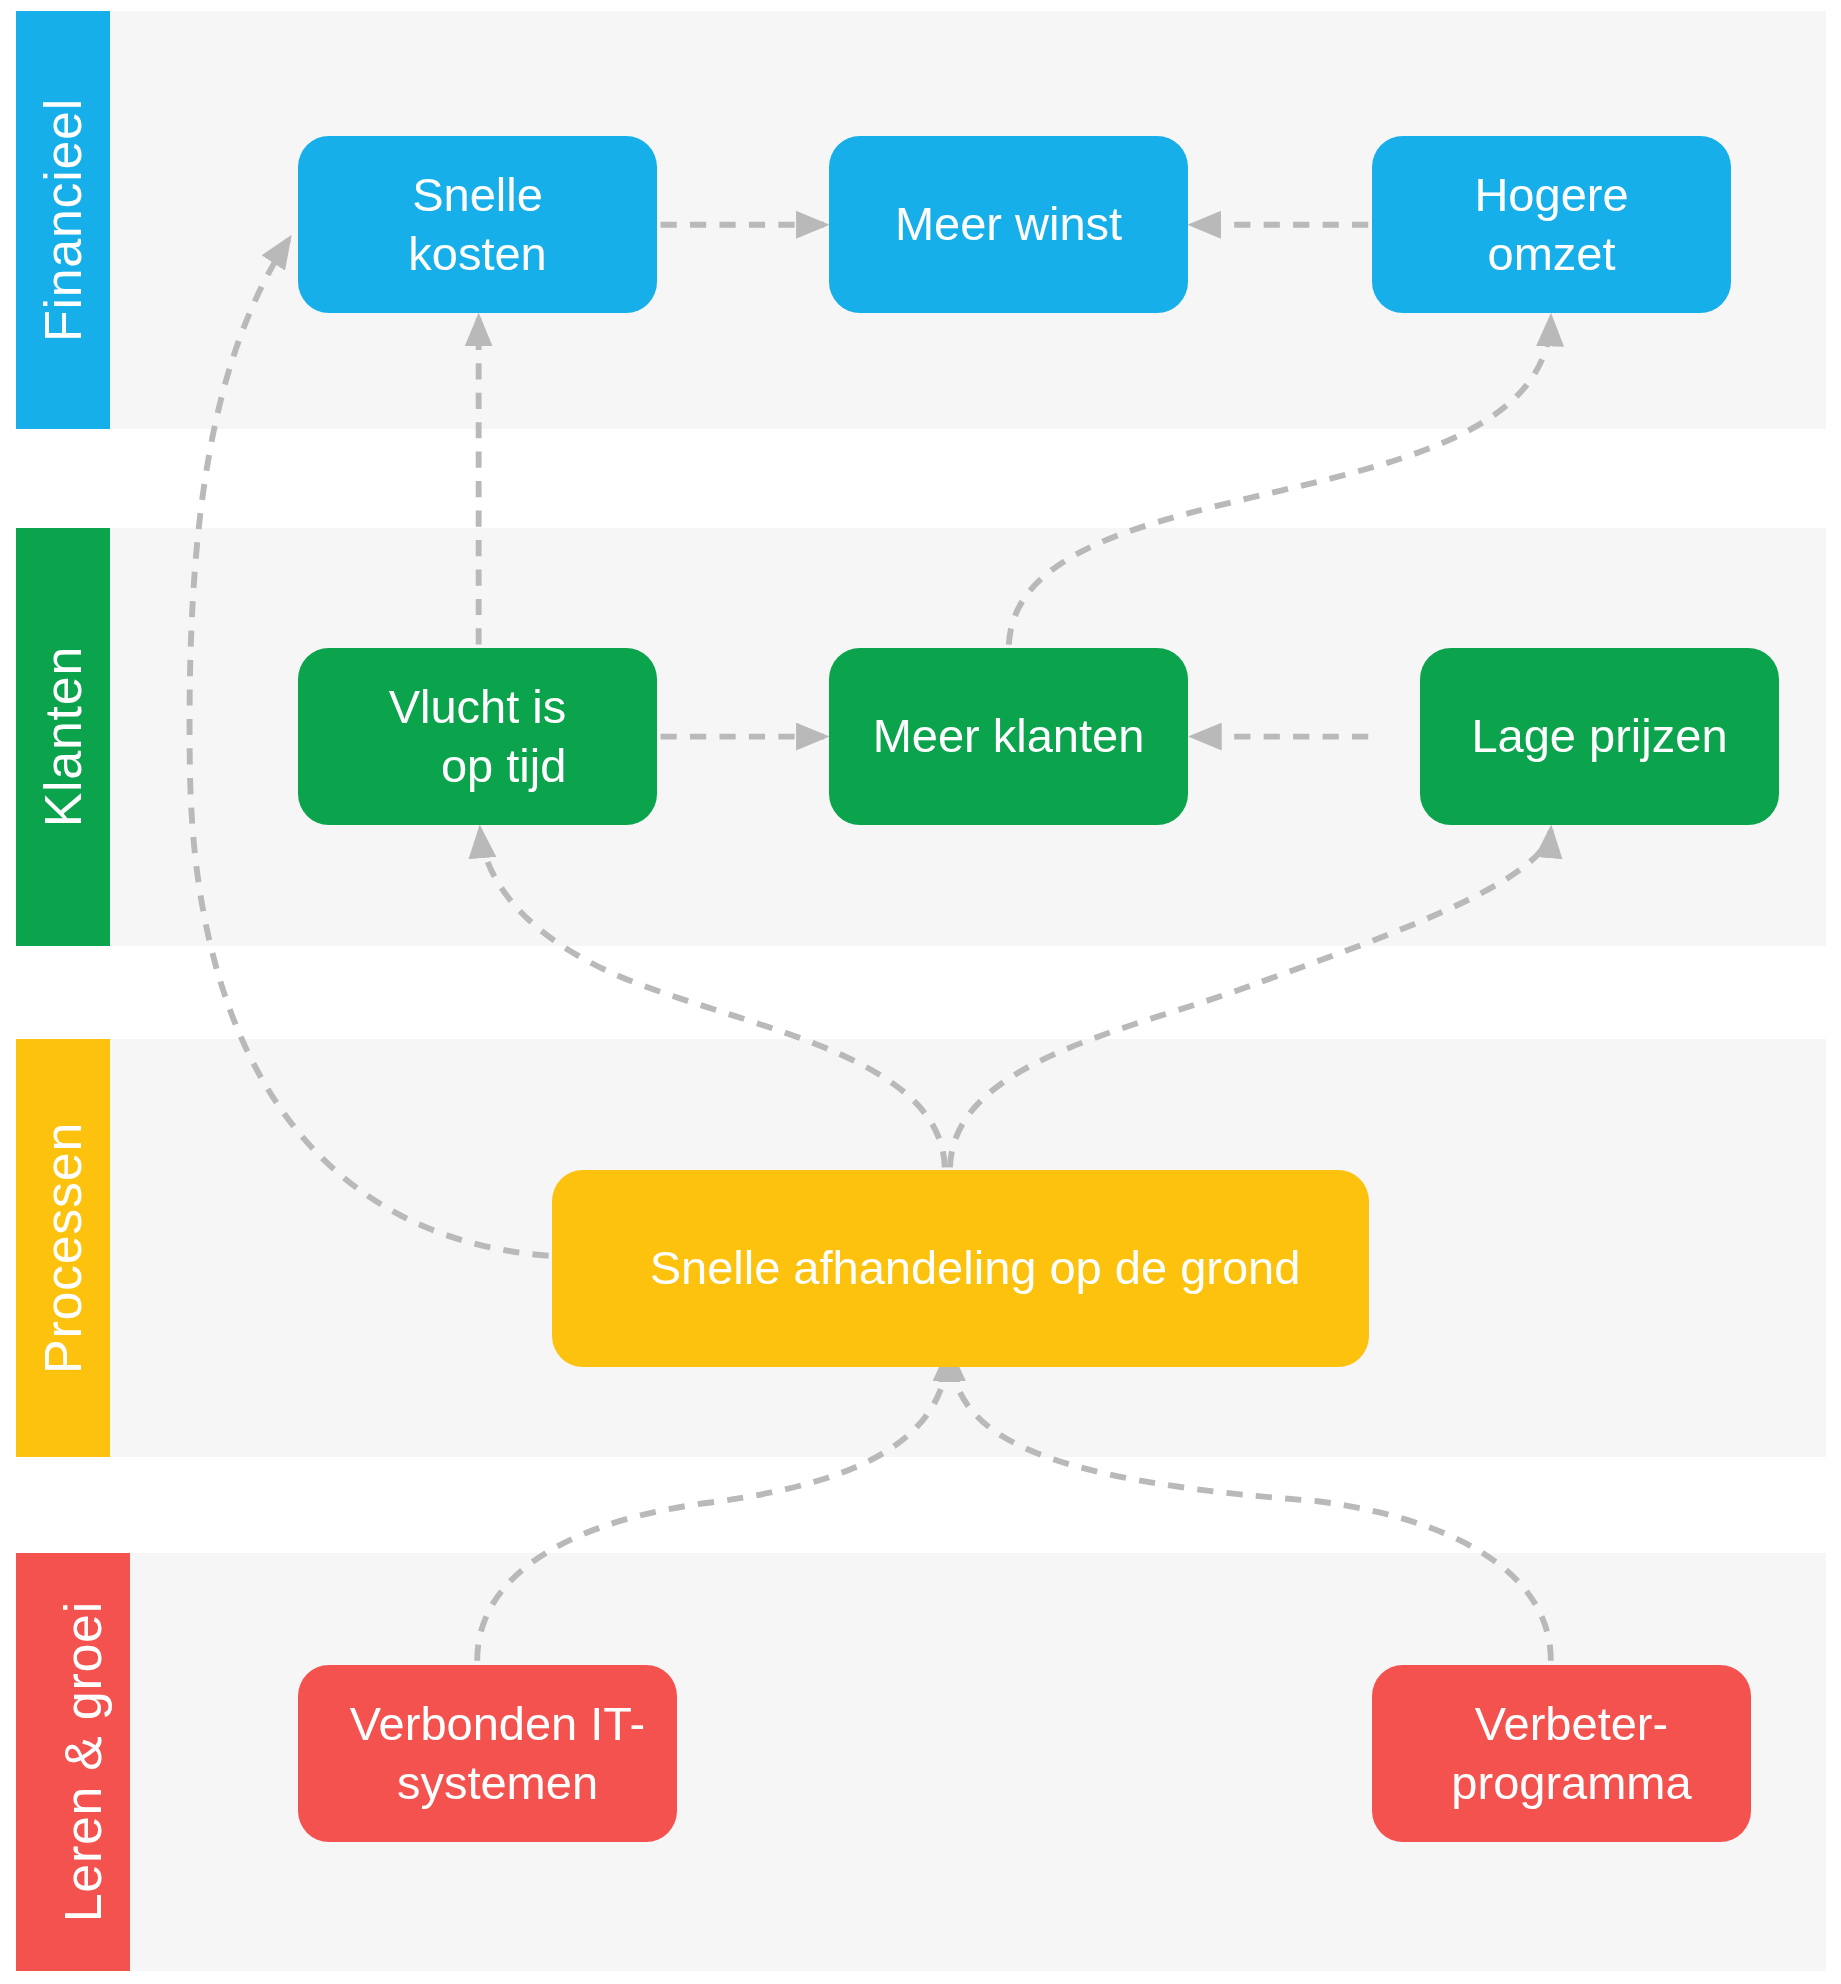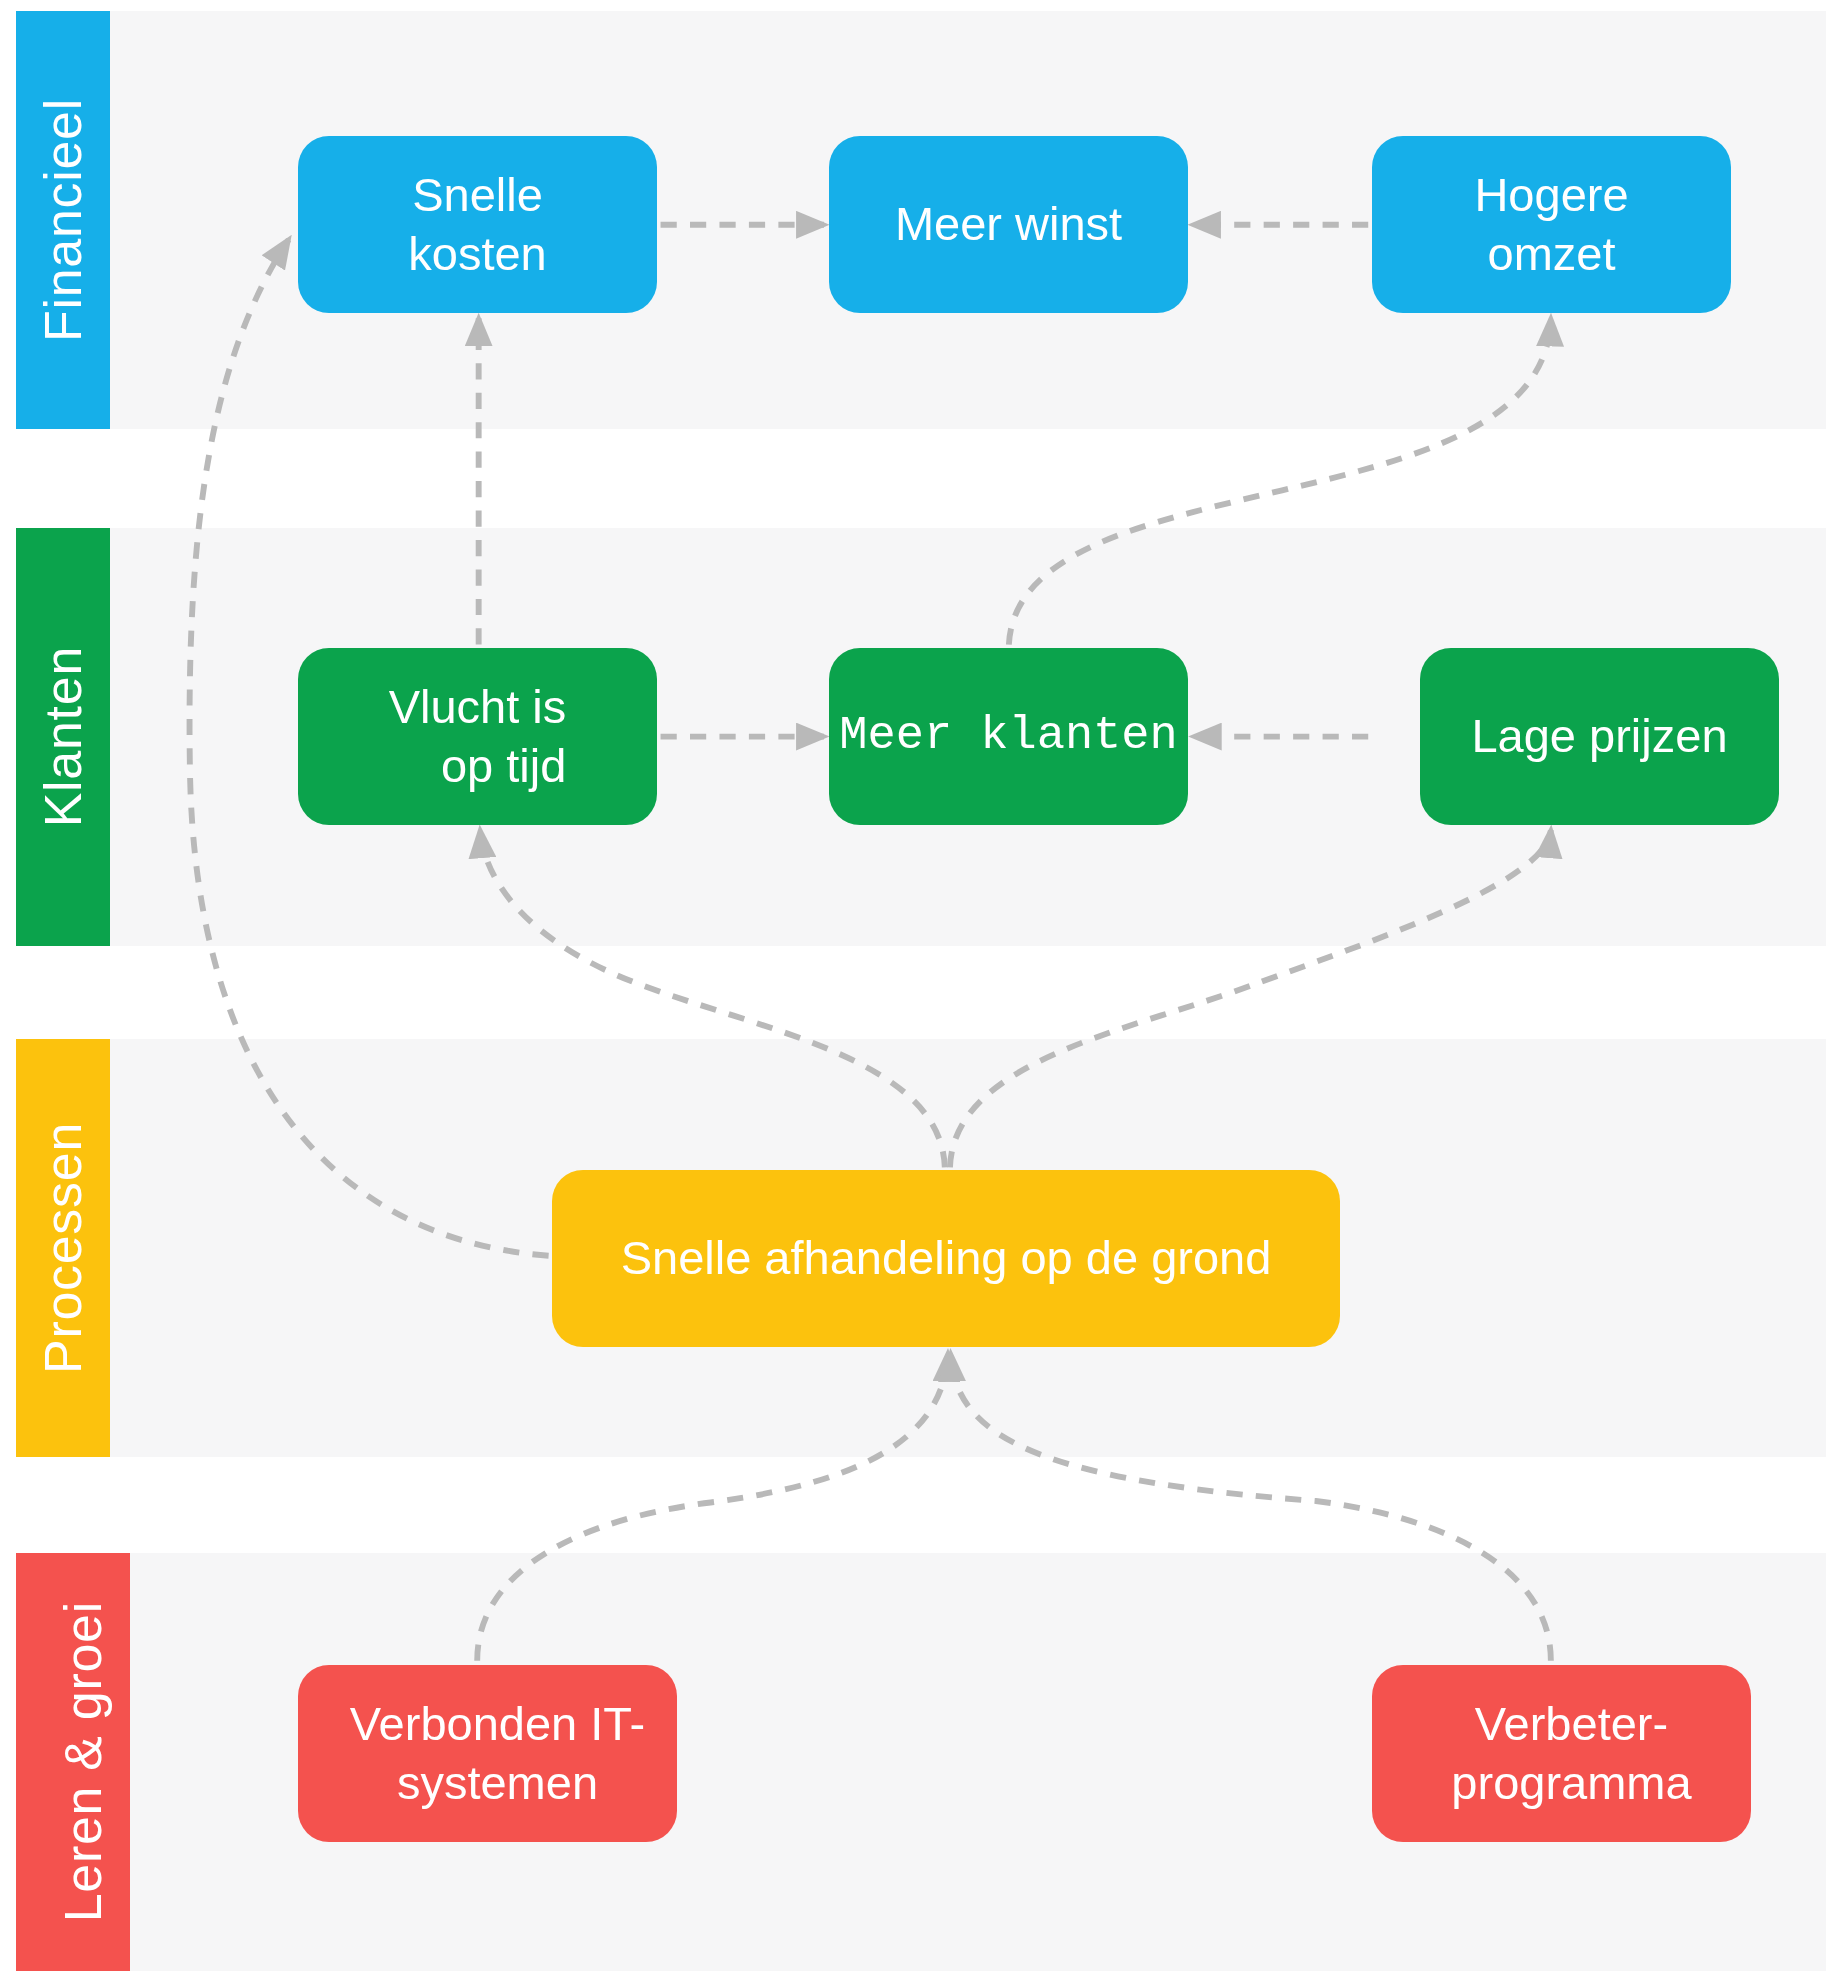--- a/index.html
+++ b/index.html
@@ -60,23 +60,23 @@
     text-align: center;
     color: var(--text);
     font-size: 47px;
     line-height: 1.25;
     white-space: pre-line;
   }
   .n-lagere    { left: 298px;  top: 136px; }
   .n-winst     { left: 829px; top: 136px; }
   .n-omzet     { left: 1372px; top: 136px; }
   .n-vlucht    { left: 298px;  top: 648px; text-align: right; }
-  .n-klanten   { left: 829px; top: 648px; font-family: Liberation Mono, monospace; }
+  .n-klanten   { left: 829px; top: 648px; }
   .n-prijzen   { left: 1372px; top: 648px; margin-left: 48px; }
-  .n-snelle    { left: 552px;  top: 1170px; width: 788px; height: 177px; }
+  .n-snelle    { left: 552px;  top: 1170px; width: 788px; height: 197px; padding-left: 29px; }
   .n-verbonden { left: 298px;  top: 1665px; }
   .n-verbeter  { left: 1372px; top: 1665px; }
 
   .c-blue   { background: var(--blue); }
   .c-green  { background: var(--green); }
   .c-yellow { background: var(--yellow); }
   .c-red    { background: var(--red); padding-left: 20px; }
 
   
   svg.edges {

